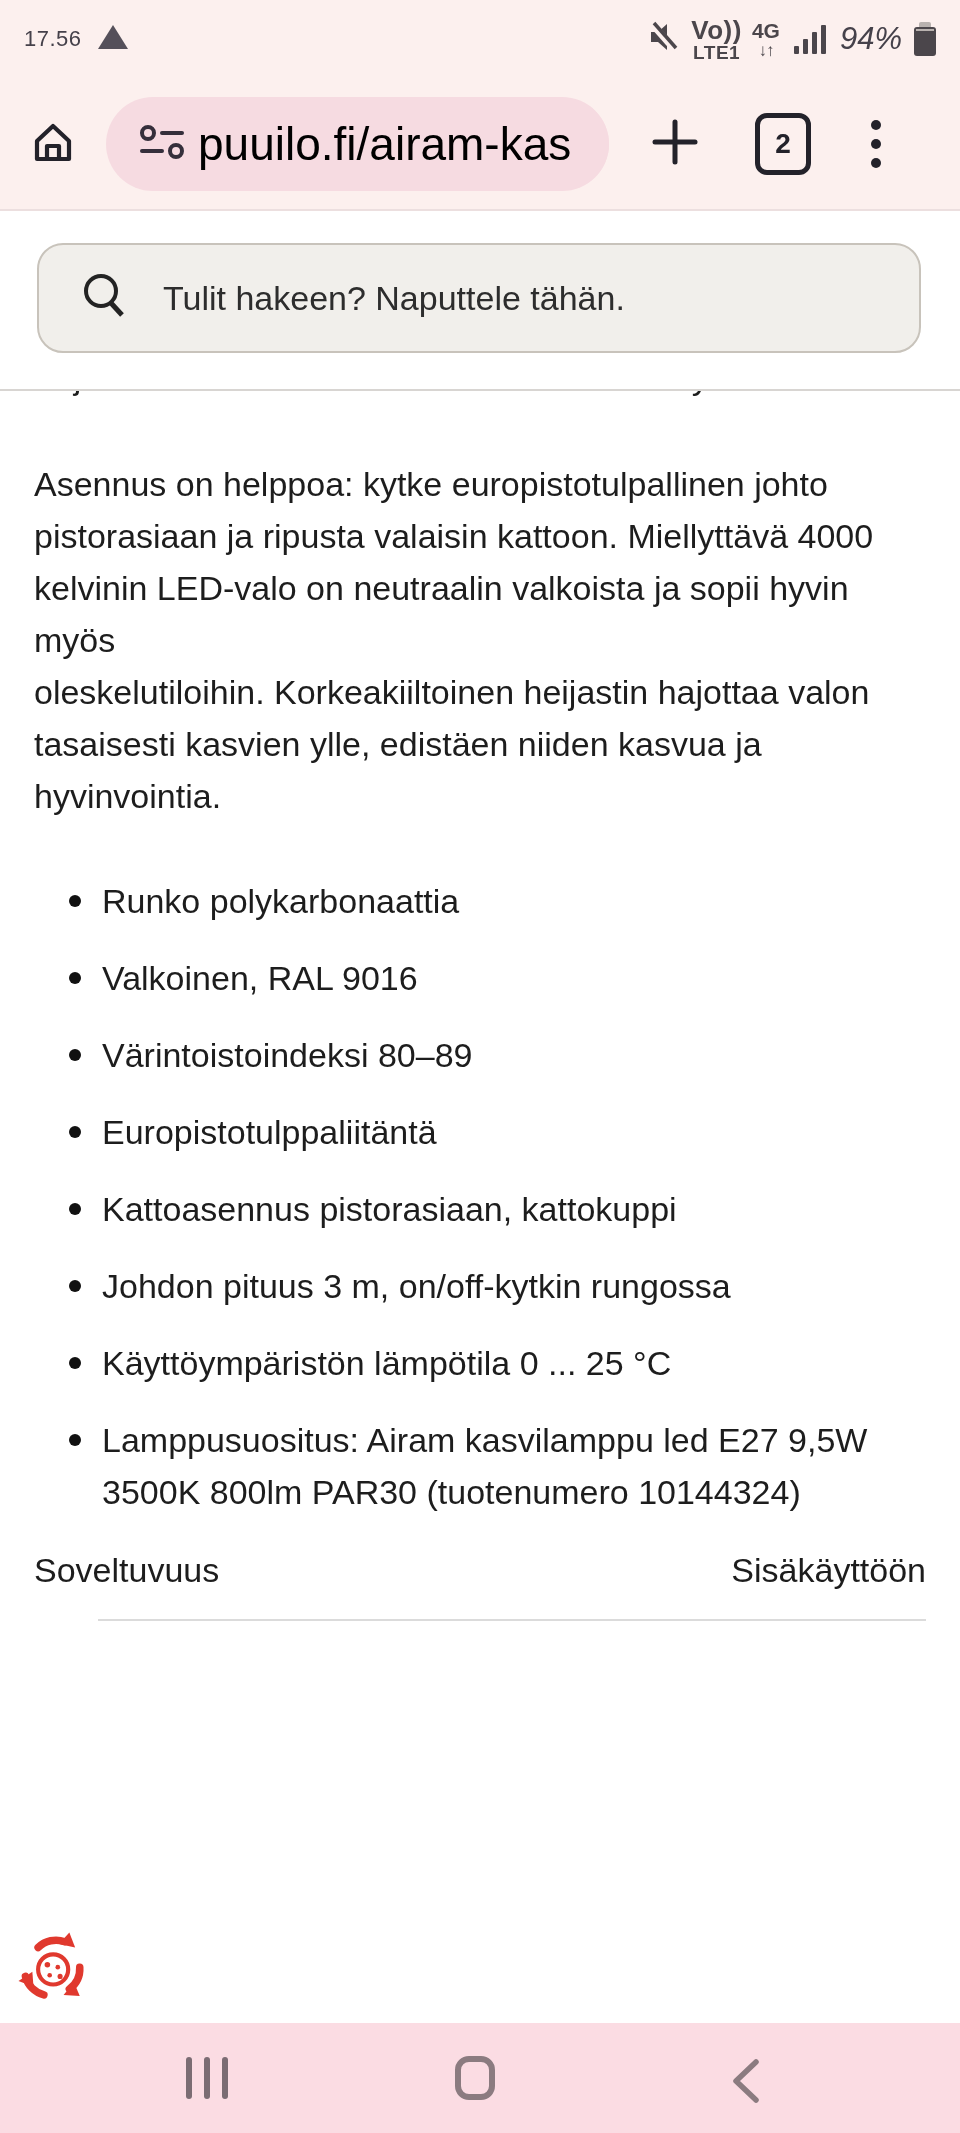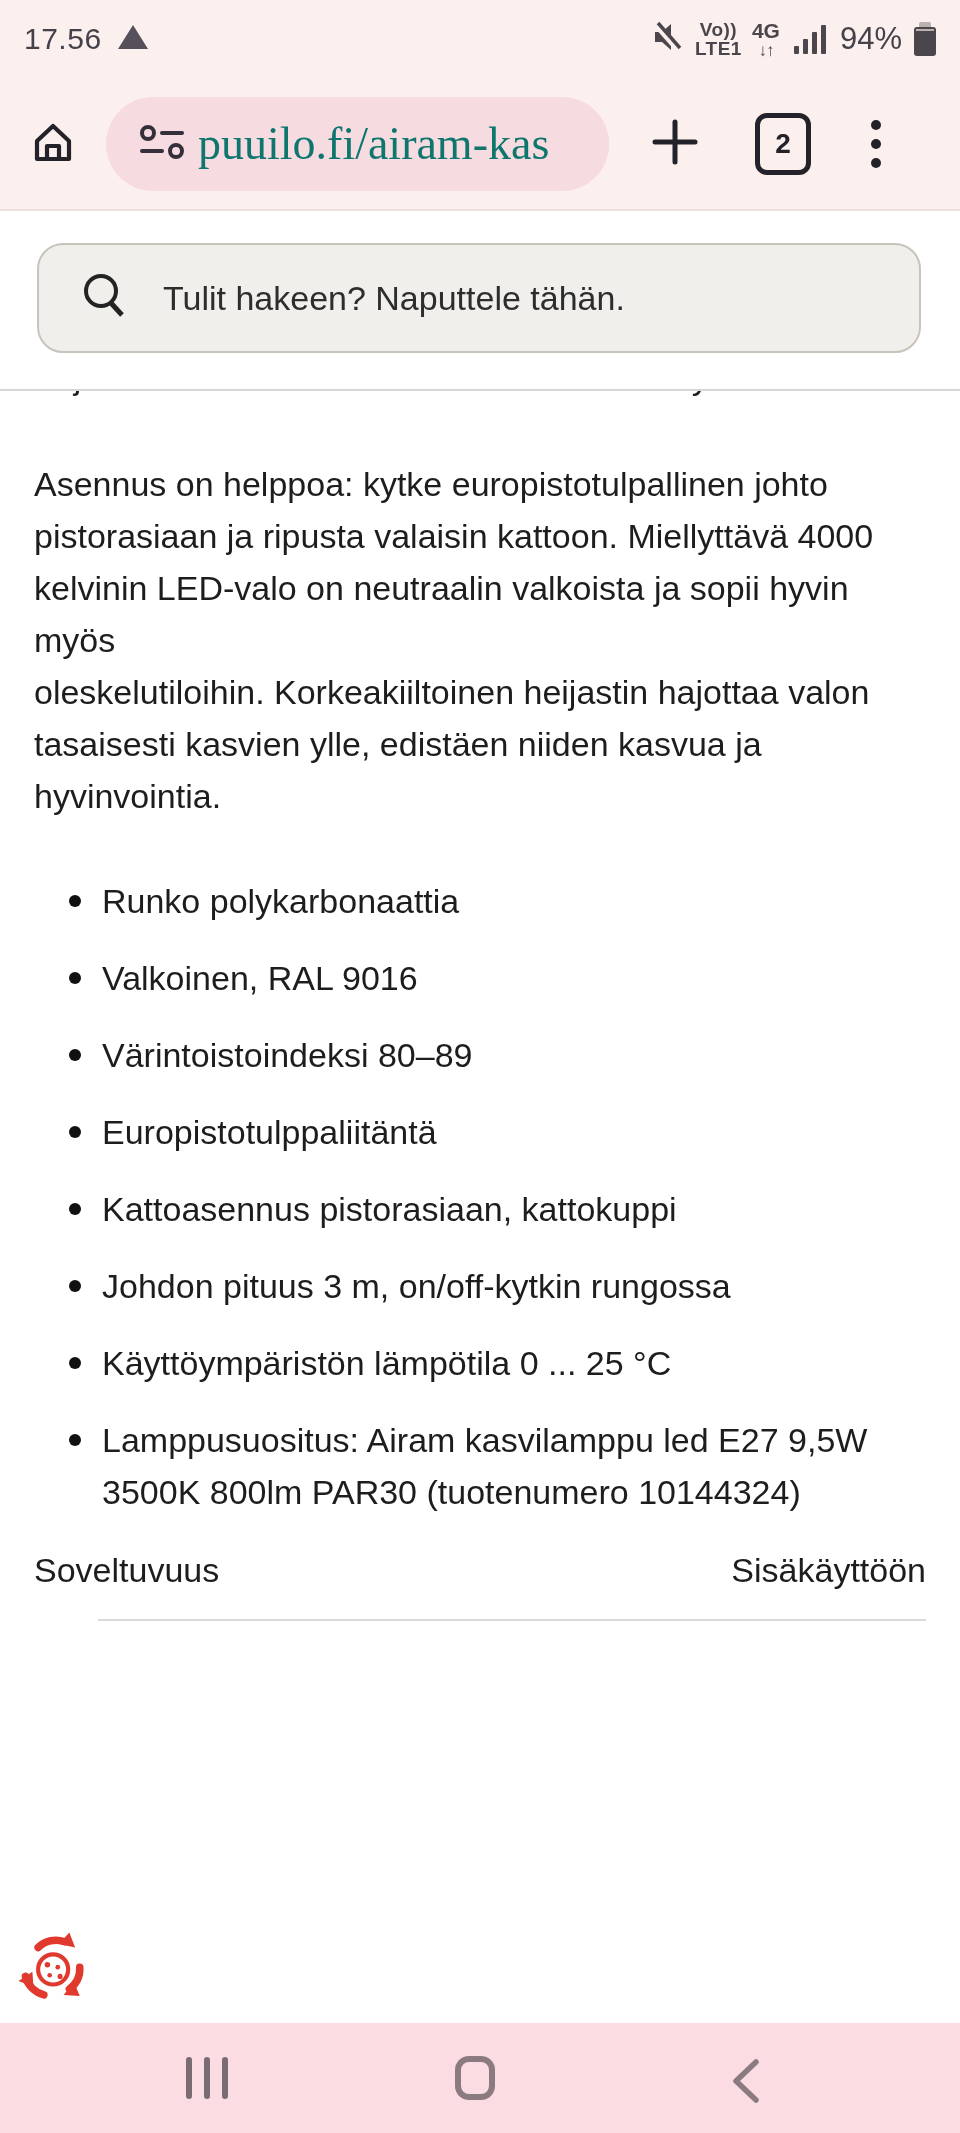--- a/index.html
+++ b/index.html
@@ -9,51 +9,51 @@
     font-family:"Liberation Sans", sans-serif;
     color:#1d1d1d;
     -webkit-font-smoothing:antialiased;
   }
   
   .status-bar{
     position:absolute;top:0;left:0;right:0;height:78px;
     background:#fcf0ee;display:flex;align-items:center;
     padding:0 24px;box-sizing:border-box;
   }
-  .status-time{font-size:30px;color:#45414a;letter-spacing:.5px;}
+  .status-time{font-size:22px;color:#45414a;letter-spacing:.5px;}
   .caret-up{width:0;height:0;margin-left:16px;margin-top:-4px;
     border-left:15px solid transparent;border-right:15px solid transparent;
     border-bottom:24px solid #55505a;}
   .status-right{margin-left:auto;display:flex;align-items:center;gap:10px;color:#4b464b;}
   .stack{display:flex;flex-direction:column;align-items:center;line-height:1;}
-  .volte-top{font-size:19px;font-weight:700;letter-spacing:.5px;}
+  .volte-top{font-size:26px;font-weight:700;letter-spacing:.5px;}
   .volte-bot{font-size:19px;font-weight:700;letter-spacing:.5px;}
   .net-top{font-size:21px;font-weight:700;}
   .net-arrows{font-size:17px;letter-spacing:-1px;margin-top:1px;}
   .sig-bars{display:flex;align-items:flex-end;gap:4px;height:30px;margin-left:4px;}
   .sig-bars i{display:block;width:5px;background:#4b464b;border-radius:1px;}
-  .battery-pct{font-size:31px;color:#45414a;margin-left:4px;}
+  .battery-pct{font-size:31px;color:#45414a;margin-left:4px;font-style:italic;}
   .battery{width:22px;height:34px;position:relative;margin-left:2px;}
   .battery .tip{position:absolute;top:0;left:5px;width:12px;height:5px;background:#b9b2af;border-radius:2px 2px 0 0;}
   .battery .body{position:absolute;top:5px;left:0;width:22px;height:29px;background:#4b464b;border-radius:3px;}
   .battery .lvl{position:absolute;top:7px;left:2px;width:18px;height:2px;background:#b9b2af;}
   
   .toolbar{
     position:absolute;top:78px;left:0;right:0;height:133px;
     background:#fcf0ee;border-bottom:2px solid #ecdfdf;box-sizing:border-box;
     display:flex;align-items:center;
   }
   .tb-home{margin-left:30px;flex:0 0 auto;}
   .url-pill{
     margin-left:30px;width:503px;height:94px;border-radius:47px;background:#f6dbe1;
     display:flex;align-items:center;overflow:hidden;position:relative;flex:0 0 auto;
   }
   .url-pill .fade{position:absolute;top:0;right:0;width:40px;height:100%;
     background:linear-gradient(to right, rgba(246,219,225,0), #f6dbe1);}
-  .url-text{font-size:46px;color:#0f766e;white-space:nowrap;margin-left:12px;font-family:Liberation Serif, serif;}
+  .url-text{font-size:46px;color:#000000;white-space:nowrap;margin-left:12px;}
   .tb-plus{margin-left:42px;flex:0 0 auto;}
   .tab-switcher{
     margin-left:56px;width:46px;height:52px;border:5px solid #23222a;border-radius:12px;
     display:flex;align-items:center;justify-content:center;flex:0 0 auto;
   }
   .tab-count{font-size:28px;font-weight:700;color:#23222a;}
   .tb-menu{margin-left:60px;display:flex;flex-direction:column;gap:9px;flex:0 0 auto;}
   .tb-menu i{width:10px;height:10px;border-radius:50%;background:#23222a;display:block;}
   
   .search-header{

